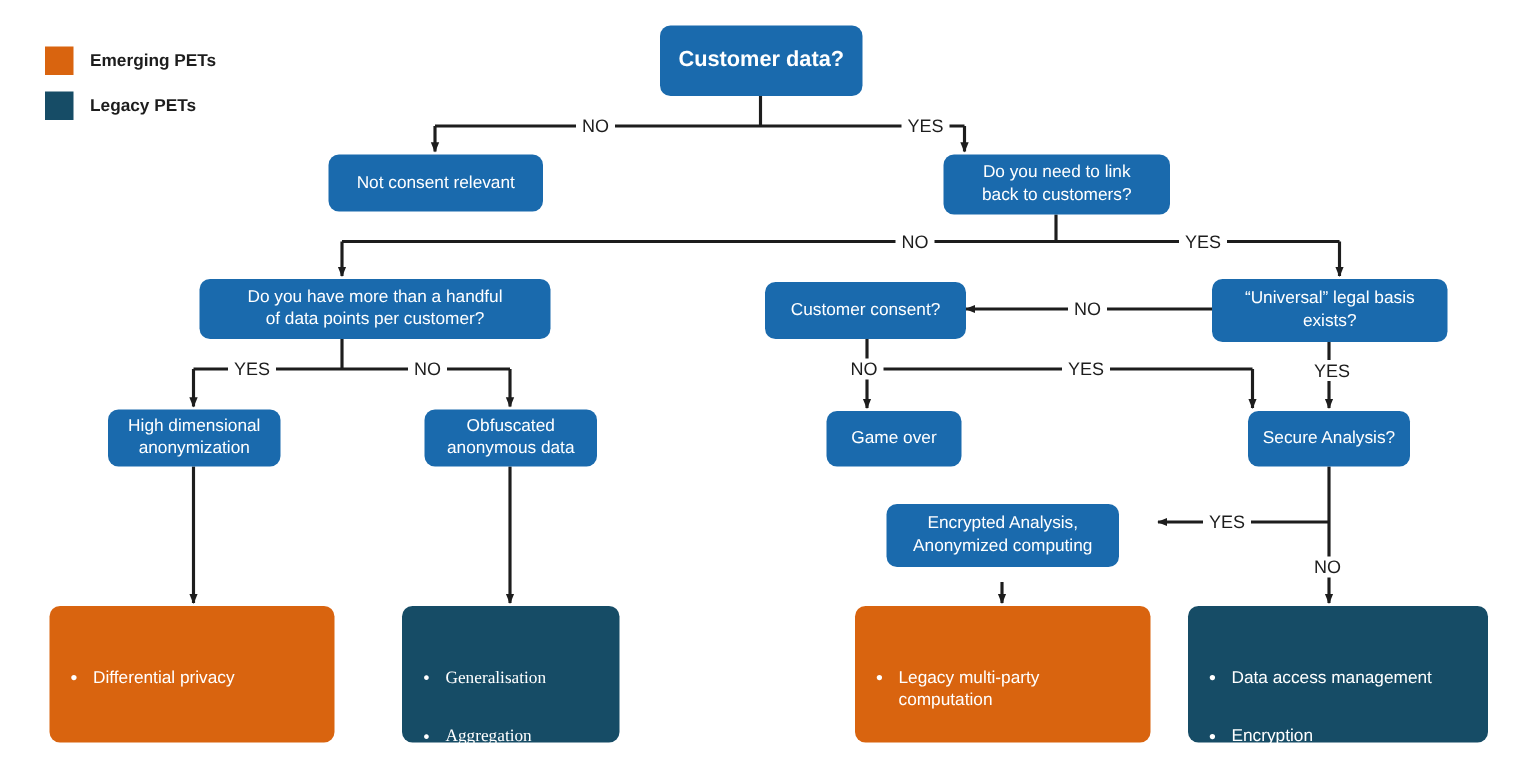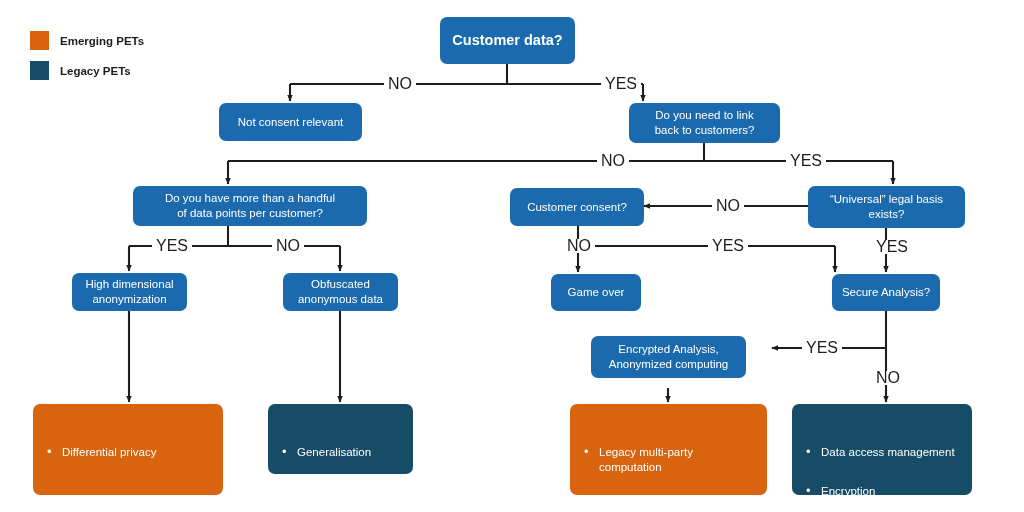--- a/index.html
+++ b/index.html
@@ -43,21 +43,21 @@
   }
   .node.leaf li:last-child { margin-bottom: 0; }
   .node.leaf li::before {
     content: "\2022";
     position: absolute; left: 0; top: -1px;
     font-size: 13px; line-height: 1.3;
   }
 
   .edge-label {
     position: absolute;
-    font-size: 16px;
+    font-size: 12px;
     color: #1d1d1d;
     background: #ffffff;
     padding: 0 4px;
     white-space: nowrap;
     line-height: 14px;
   }
 
   .legend-row {
     position: absolute;
     display: flex; align-items: center; gap: 11px;
@@ -160,37 +160,37 @@
 
   <div class="node" style="left:591px; top:336px; width:155px; height:42px;">Encrypted Analysis,
 Anonymized computing</div>
 
   <div class="node leaf orange" style="left:33px; top:404px; width:190px; height:91px;">
     <ul>
       <li>Differential privacy</li>
     </ul>
   </div>
 
-  <div class="node leaf teal" style="left:268px; top:404px; width:145px; height:70px;">
+  <div class="node leaf teal" style="left:268px; top:404px; width:145px; height:91px;font-family:Liberation Serif, serif;">
     <ul>
       <li>Generalisation</li>
       <li>Aggregation</li>
       
     </ul>
   </div>
 
   <div class="node leaf orange" style="left:570px; top:404px; width:197px; height:91px;">
     <ul>
       <li>Legacy multi-party computation</li>
       <li>Federated learning</li>
       
     </ul>
   </div>
 
-  <div class="node leaf teal" style="left:792px; top:404px; width:180px; height:91px;">
+  <div class="node leaf teal" style="left:792px; top:404px; width:200px; height:91px;">
     <ul>
       <li>Data access management</li>
       <li>Encryption</li>
       
     </ul>
   </div>
 
   <div class="edge-label" style="left:384px; top:77px;">NO</div>
   <div class="edge-label" style="left:601px; top:77px;">YES</div>
 

